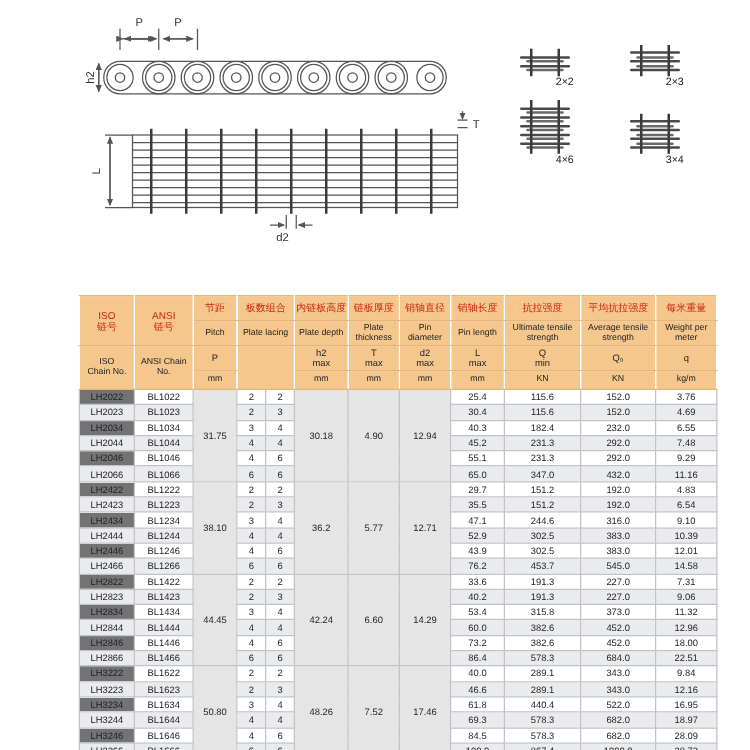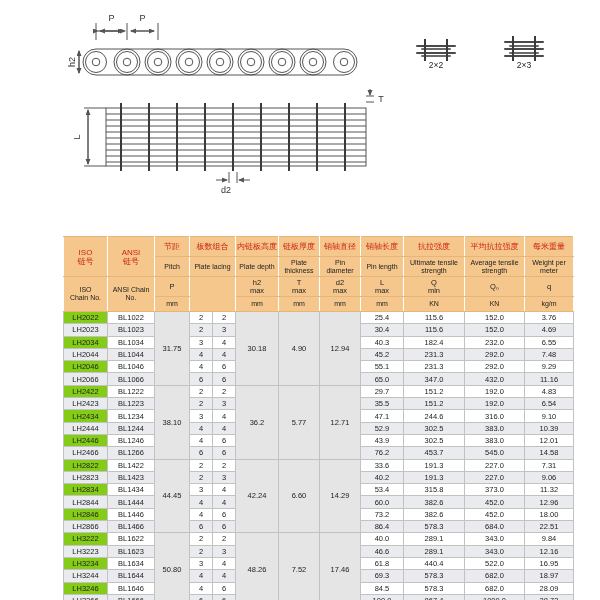--- a/index.html
+++ b/index.html
@@ -6,42 +6,42 @@
   .page{position:relative;width:600px;height:600px;background:#fff;overflow:hidden;
         font-family:"Liberation Sans",sans-serif;color:#222;}
   
   .drawing{position:absolute;}
   svg{display:block;}
   .dimtext{font-size:9px;fill:#333;font-family:"Liberation Sans",sans-serif;}
   
   .lacing-grid{position:absolute;left:392px;top:8px;width:180px;
                display:grid;grid-template-columns:88px 88px;grid-auto-rows:62px;
                justify-items:center;align-items:end;}
-  .lace{text-align:center;}
+  .lace{text-align:right;}
   .lace-stack{position:relative;width:46px;margin:0 auto;display:flex;flex-direction:column;align-items:center;}
   .lace-bar{height:2px;width:40px;background:#4a4a4a;margin-top:1.5px;border-radius:1px;}
   .lace-bar.narrow{width:30px;background:#6a6a6a;}
   .lace-pin{position:absolute;top:-4px;bottom:-4px;width:2px;background:#3a3a3a;}
   .lace-pin.left{left:calc(50% - 12px);}
   .lace-pin.right{left:calc(50% + 10px);}
   .lace-label{font-size:8.5px;color:#222;margin-top:3px;}
   
   .spec-table-wrap{position:absolute;left:63px;top:236px;}
   table{border-collapse:collapse;table-layout:fixed;width:510px;}
   th,td{border:1px solid #c2c2c2;overflow:hidden;}
   thead th{background:#f5c78c;font-weight:normal;text-align:center;vertical-align:middle;
            white-space:pre-line;padding:1px 0;border-color:#e6b57a #fff #e6b57a #fff;}
   th.cn{color:#cc2414;font-size:8px;height:17px;line-height:9px;}
   th.en{color:#222;font-size:7px;height:17px;line-height:8px;}
   th.sym{color:#222;font-size:7.5px;height:17px;line-height:8px;}
   th.unit{color:#222;font-size:7px;height:12px;line-height:8px;}
   tbody td{font-size:7.5px;text-align:center;height:11.3px;line-height:11px;padding:0 1px;
            background:#fff;color:#222;}
   tbody tr.odd td{background:#e9ebef;}
-  tbody td.iso-cell{background:#84cc16;}
+  tbody td.iso-cell{background:#737373;}
   tbody td.merged{background:#e5e5e5;}
 </style>
 </head>
 <body>
 
 <div class="page">
 
   <div class="drawing" style="left:66px;top:10px;">
     <svg width="330" height="80" viewBox="0 0 330 80">
       <defs>
@@ -177,20 +177,51 @@
         <div class="lace-stack">
           <div class="lace-bar"></div>
           <div class="lace-bar narrow"></div>
           <div class="lace-bar"></div>
           <div class="lace-bar narrow"></div>
           <div class="lace-bar"></div>
           <div class="lace-pin left"></div>
           <div class="lace-pin right"></div>
         </div>
         <div class="lace-label">2×3</div>
+      </div>
+      <div class="lace">
+        <div class="lace-stack">
+          <div class="lace-bar"></div>
+          <div class="lace-bar narrow"></div>
+          <div class="lace-bar"></div>
+          <div class="lace-bar narrow"></div>
+          <div class="lace-bar"></div>
+          <div class="lace-bar narrow"></div>
+          <div class="lace-bar"></div>
+          <div class="lace-bar narrow"></div>
+          <div class="lace-bar"></div>
+          <div class="lace-bar narrow"></div>
+          <div class="lace-pin left"></div>
+          <div class="lace-pin right"></div>
+        </div>
+        <div class="lace-label">4×6</div>
+      </div>
+      <div class="lace">
+        <div class="lace-stack">
+          <div class="lace-bar"></div>
+          <div class="lace-bar narrow"></div>
+          <div class="lace-bar"></div>
+          <div class="lace-bar narrow"></div>
+          <div class="lace-bar"></div>
+          <div class="lace-bar narrow"></div>
+          <div class="lace-bar"></div>
+          <div class="lace-pin left"></div>
+          <div class="lace-pin right"></div>
+        </div>
+        <div class="lace-label">3×4</div>
       </div>
     </div>
 
   <div class="spec-table-wrap">
     <table>
       <colgroup>
         <col style="width:44px">
           <col style="width:47px">
           <col style="width:35px">
         <col style="width:23px">

